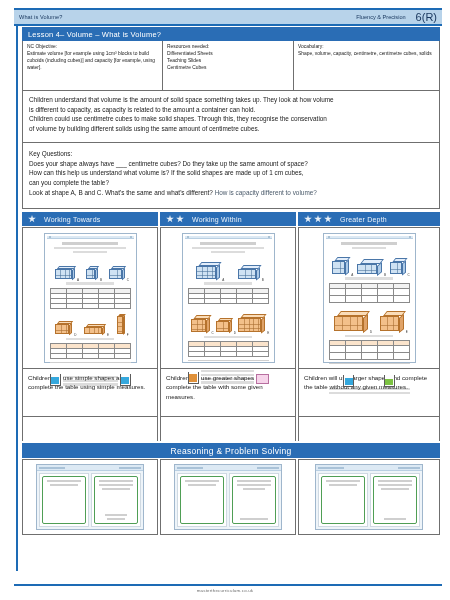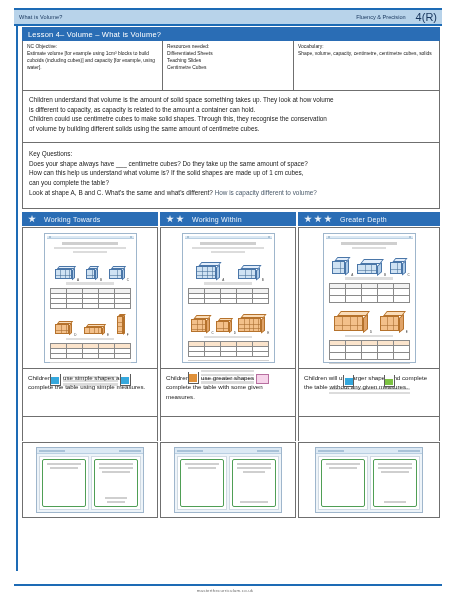--- a/index.html
+++ b/index.html
@@ -451,21 +451,21 @@
   }
 </style>
 </head>
 <body>
 
 <div class="page">
 
   <div class="topbar">
     <span class="topbar-title">What is Volume?</span>
     <span class="topbar-strand">Fluency &amp; Precision</span>
-    <span class="topbar-code">4(R)</span>
+    <span class="topbar-code">6(R)</span>
   </div>
 
   <div class="left-rule"></div>
 
   <div class="frame">
 
     <div class="band lesson-band">Lesson 4– Volume – What is Volume?</div>
 
     <div class="info-row">
       <div class="info-cell nc">
@@ -965,20 +965,21 @@
       <div class="desc-cell c2">Children will use greater shapes and complete the table with some given measures.</div>
       <div class="desc-cell c3">Children will use larger shapes and complete the table without any given measures.</div>
     </div>
 
     <div class="spacer-row">
       <div class="spacer-cell c1"></div>
       <div class="spacer-cell c2"></div>
       <div class="spacer-cell c3"></div>
     </div>
 
+    <div class="band reason-band">Reasoning &amp; Problem Solving</div>
 
     <div class="reason-row">
 
       <div class="reason-cell c1">
         <div class="doc2">
           <div class="doc2-chrome">
             <span class="tiny" style="width:26px;"></span>
             <span class="tiny" style="width:22px;"></span>
           </div>
           <div class="doc2-body">

